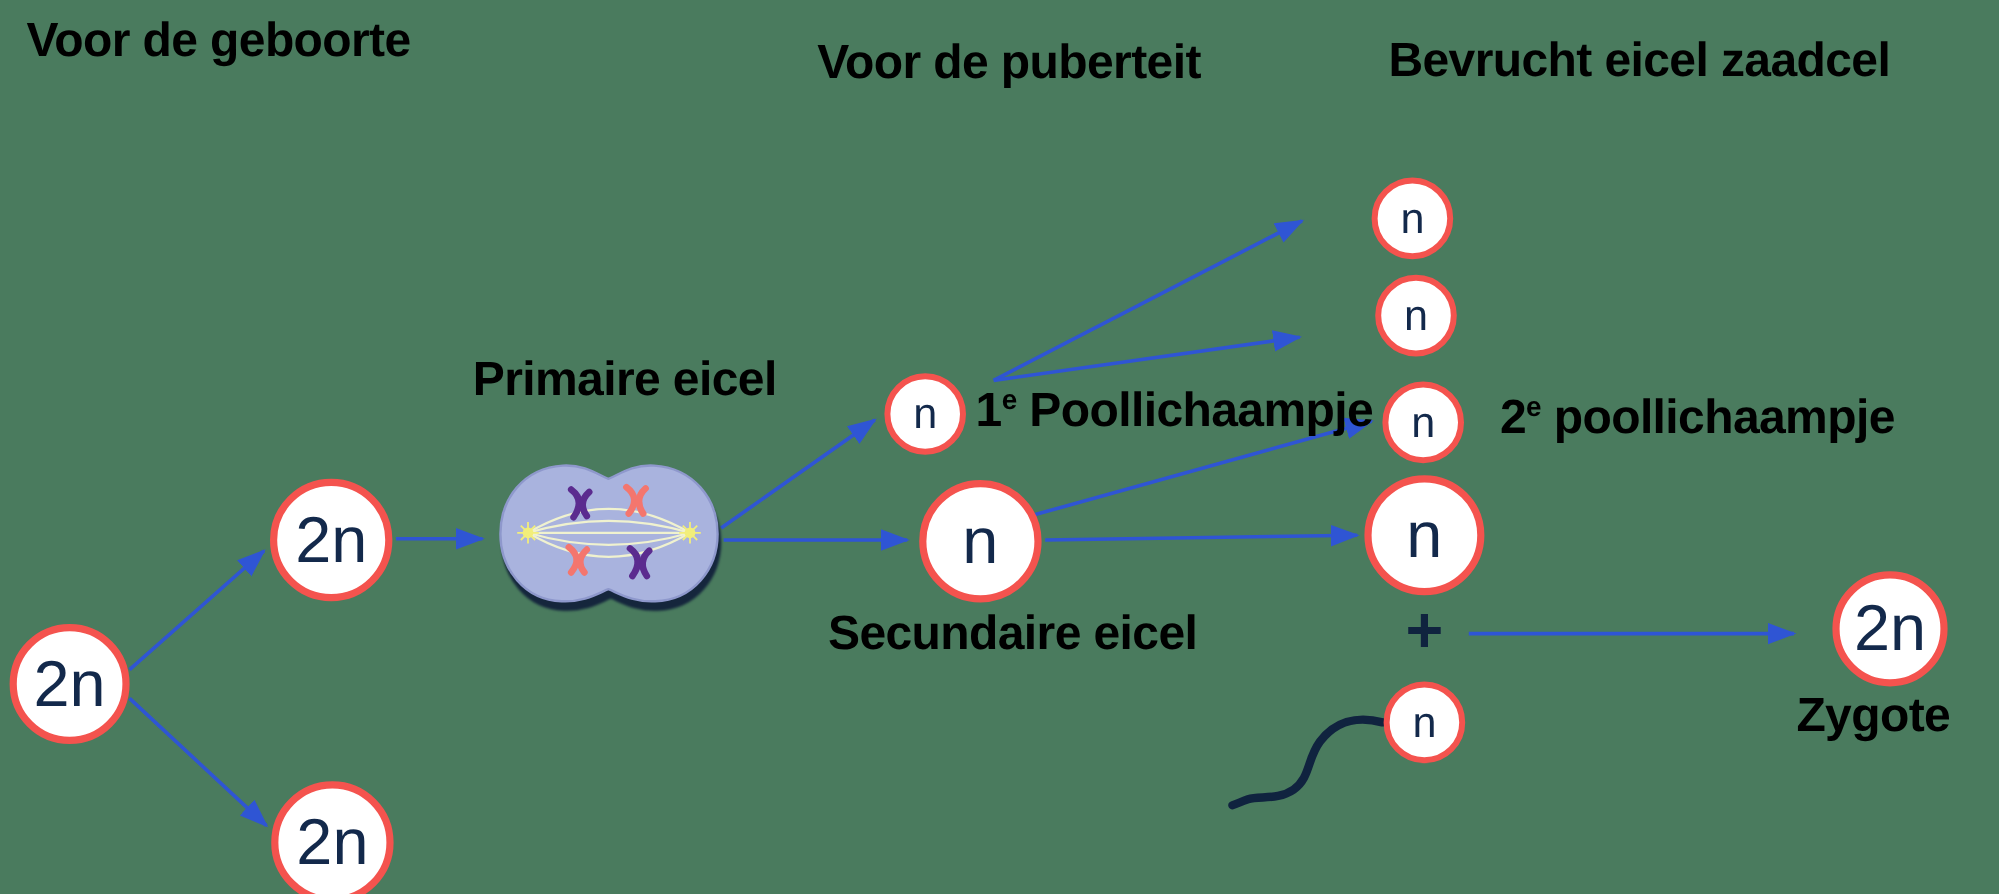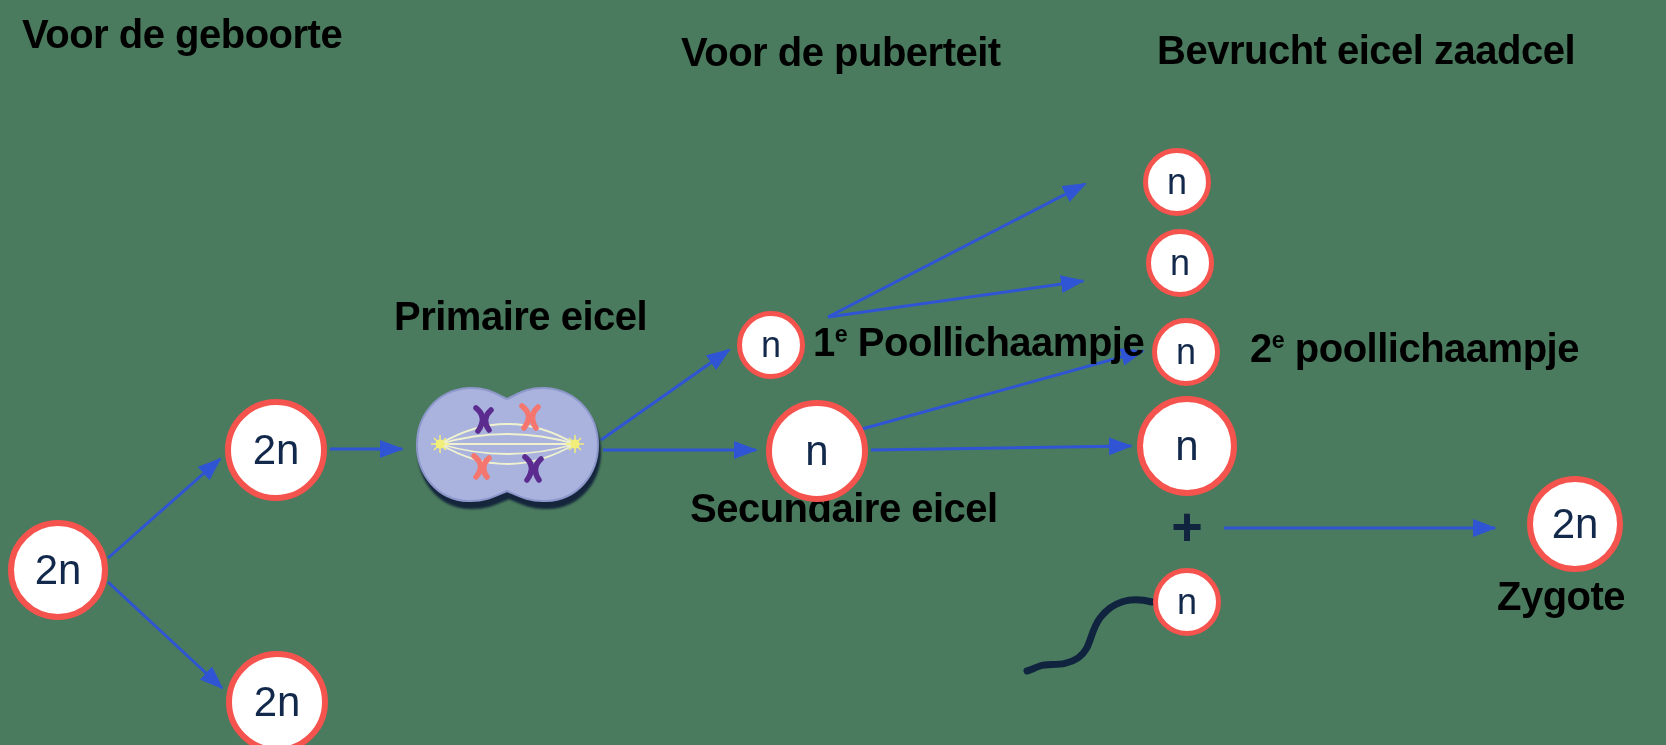--- a/index.html
+++ b/index.html
@@ -12,21 +12,21 @@
   svg.gfx { position:absolute; left:0; top:0; width:1666px; height:745px; }
   .heading, .label {
     position:absolute; font-weight:bold; font-size:40px;
     letter-spacing:-0.5px; white-space:nowrap; color:#000000;
   }
   .label sup { font-size:58%; line-height:0; }
   .node {
     position:absolute; box-sizing:border-box;
     background:#ffffff; border:6px solid #f4534e; border-radius:50%;
     display:flex; align-items:center; justify-content:center;
-    font-size:42px; color:#13294b;
+    font-size:54px; color:#13294b;
   }
   .node.small { border-width:5px; font-size:36px; }
   .plus {
     position:absolute; left:1187px; top:528px;
     transform:translate(-50%,-54%);
     font-size:54px; font-weight:bold; color:#10233f;
   }
 </style>
 </head>
 <body>
@@ -106,21 +106,21 @@
          C 1065 667 1050 663 1040 666
          C 1034 668 1031 670 1027 671" fill="none" stroke="#10233f" stroke-width="7" stroke-linecap="round"></path>
   </svg>
 
   <div class="heading" style="left:22px; top:12px;">Voor de geboorte</div>
   <div class="heading" style="left:681px; top:30px;">Voor de puberteit</div>
   <div class="heading" style="left:1157px; top:28px;">Bevrucht eicel zaadcel</div>
 
   <div class="label" style="left:394px; top:294px;">Primaire eicel</div>
   <div class="label" style="left:813px; top:320px;"><span>1</span><sup>e</sup><span> Poollichaampje</span></div>
-  <div class="label" style="left:690px; top:486px;">Secundaire eicel</div>
+  <div class="label" style="left:690px; top:506px;">Secundaire eicel</div>
   <div class="label" style="left:1250px; top:326px;"><span>2</span><sup>e</sup><span> poollichaampje</span></div>
   <div class="label" style="left:1497px; top:574px;">Zygote</div>
   <div class="plus">+</div>
 
   <div class="node" style="left:8px;   top:520px; width:100px; height:100px;">
       <span>2n</span>
     </div>
   <div class="node" style="left:225px; top:399px; width:102px; height:102px;">
       <span>2n</span>
     </div>

